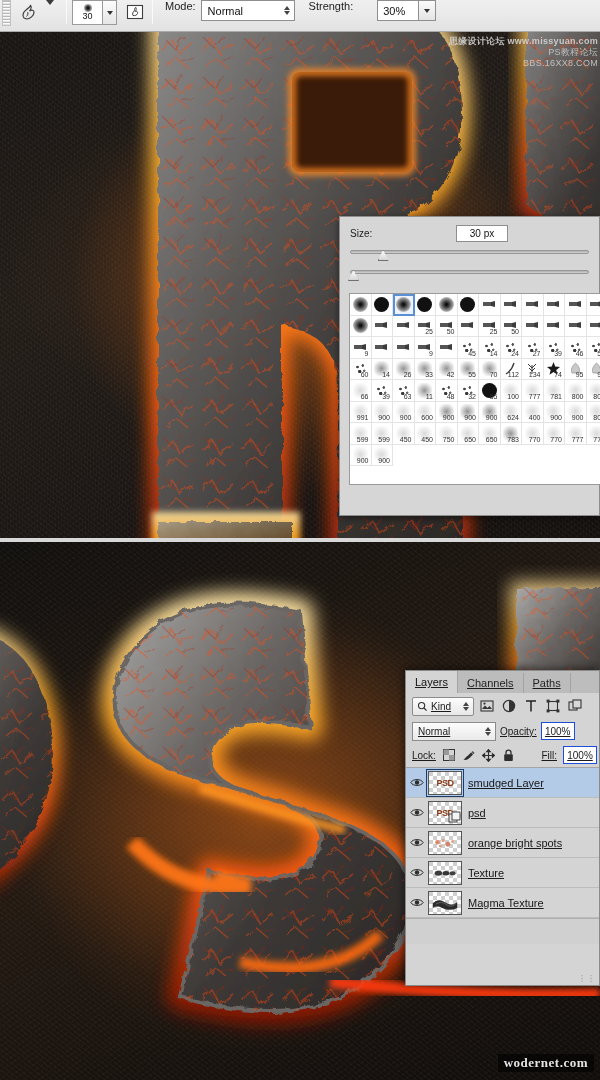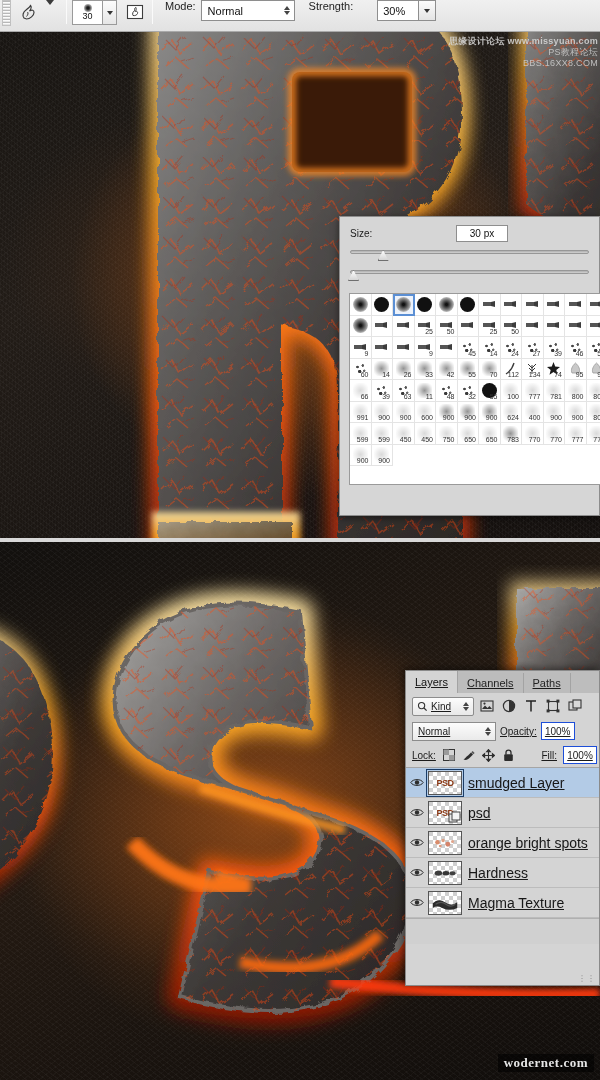--- a/index.html
+++ b/index.html
@@ -200,21 +200,21 @@
   }
   .layer-row.selected { background: #b3cbe6; }
   .eye { width: 22px; display: flex; align-items: center; justify-content: center; }
   .thumb-box {
     width: 34px; height: 24px; border: 1px solid #555; margin-right: 6px;
     background:
       conic-gradient(#fff 0 25%, #cfcfcf 0 50%, #fff 0 75%, #cfcfcf 0) 0 0/8px 8px;
     position: relative; overflow: hidden; flex: none;
   }
   .thumb-box.sel-thumb { outline: 1px solid #1b3d68; outline-offset: 1px; }
-  .layer-name { font-size: 14px; color: #171717; white-space: nowrap; overflow: hidden; }
+  .layer-name { font-size: 11px; color: #171717; white-space: nowrap; overflow: hidden; }
   .layer-name.italic { font-style: italic; }
   .lp-footer { height: 26px; background: #d0d0d0; border-top: 1px solid #b0b0b0; }
   .lp-grip-bottom {
     position: absolute; right: 3px; bottom: 2px; font-size: 8px; color: #8a8a8a; letter-spacing: 1px;
   }
   .psd-thumb {
     position: absolute; inset: 0; display: flex; align-items: center; justify-content: center;
     font-size: 9px; font-weight: bold; color: #8c3a16; letter-spacing: -.5px;
   }
   .dots-thumb { position: absolute; inset: 0; }
@@ -967,21 +967,21 @@
               <circle cx="7" cy="5.5" r="2.2" fill="#2d2d2d"></circle>
             </svg>
           </div>
           <div class="thumb-box">
             <svg class="dots-thumb" viewBox="0 0 34 24">
               <ellipse cx="10" cy="12" rx="4" ry="2.6" fill="#3b3b3b"></ellipse>
               <ellipse cx="18" cy="12" rx="3.6" ry="2.4" fill="#353535"></ellipse>
               <ellipse cx="25" cy="12" rx="3.2" ry="2.2" fill="#3f3f3f"></ellipse>
             </svg>
           </div>
-          <div class="layer-name">Hardness</div>
+          <div class="layer-name">Texture</div>
         </div>
         <div class="layer-row">
           <div class="eye">
             <svg width="14" height="11" viewBox="0 0 14 11">
               <path d="M0.8 5.5 C3 1.6 11 1.6 13.2 5.5 C11 9.4 3 9.4 0.8 5.5 Z" fill="none" stroke="#2d2d2d" stroke-width="1"></path>
               <circle cx="7" cy="5.5" r="2.2" fill="#2d2d2d"></circle>
             </svg>
           </div>
           <div class="thumb-box">
             <svg class="dots-thumb" viewBox="0 0 34 24">

